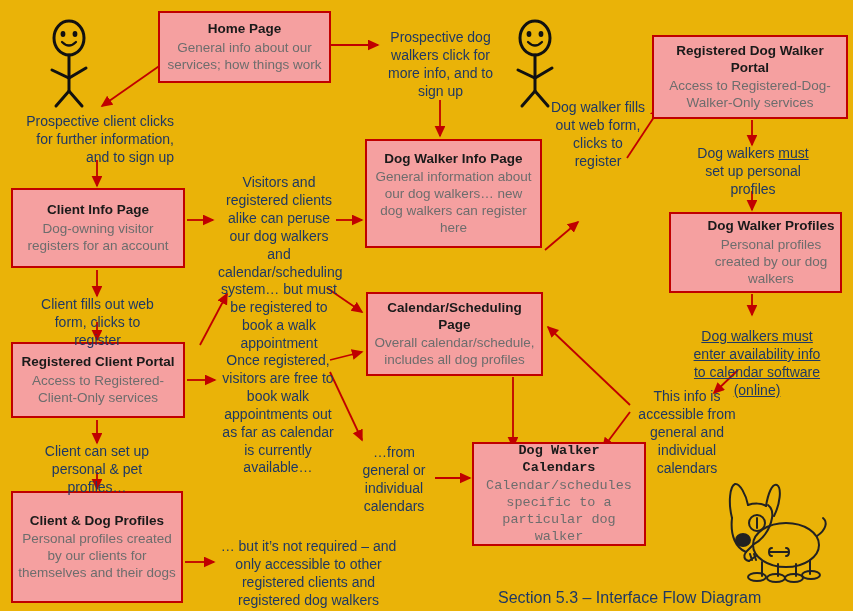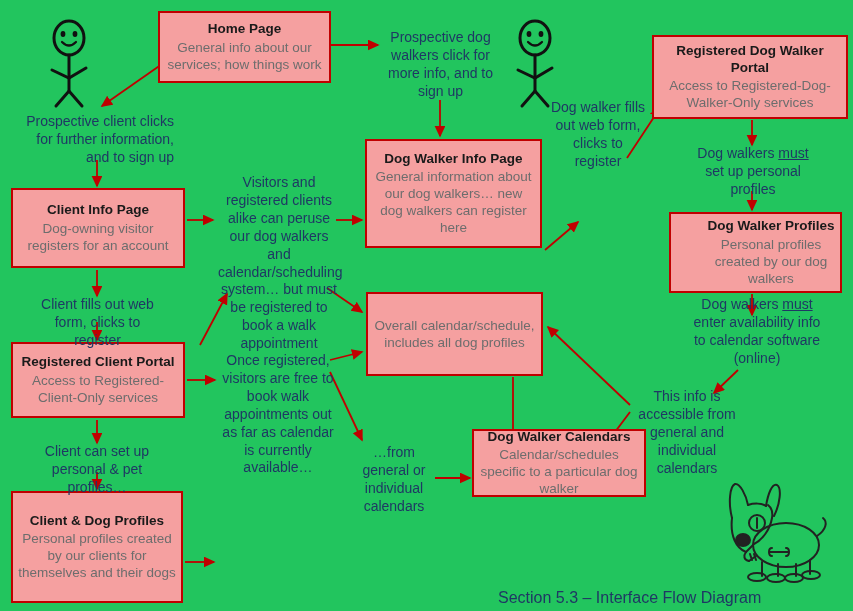--- a/index.html
+++ b/index.html
@@ -7,21 +7,21 @@
     padding: 0;
     background: #ffffff;
   }
   body {
     font-family: "Liberation Sans", sans-serif;
   }
   #canvas {
     position: relative;
     width: 853px;
     height: 611px;
-    background: #22c55e;
+    background: #eab308;
     overflow: hidden;
   }
   #arrow-layer {
     position: absolute;
     left: 0;
     top: 0;
     width: 853px;
     height: 611px;
     pointer-events: none;
   }
@@ -158,24 +158,25 @@
     <div class="node-title">Client &amp; Dog Profiles</div>
     <div class="node-desc">Personal profiles created by our clients for themselves and their dogs</div>
   </div>
 
   <div class="node" style="left:365px; top:139px; width:177px; height:109px;">
     <div class="node-title">Dog Walker Info Page</div>
     <div class="node-desc">General information about our dog walkers… new dog walkers can register here</div>
   </div>
 
   <div class="node" style="left:366px; top:292px; width:177px; height:84px;">
+    <div class="node-title">Calendar/Scheduling Page</div>
     <div class="node-desc">Overall calendar/schedule, includes all dog profiles</div>
   </div>
 
-  <div class="node" style="left:472px; top:429px; width:174px; height:68px;">
+  <div class="node" style="left:472px; top:442px; width:174px; height:104px;font-family:Liberation Mono, monospace;">
     <div class="node-title">Dog Walker Calendars</div>
     <div class="node-desc">Calendar/schedules specific to a particular dog walker</div>
   </div>
 
   <div class="node" style="left:652px; top:35px; width:196px; height:84px;">
     <div class="node-title">Registered Dog Walker Portal</div>
     <div class="node-desc">Access to Registered-Dog-Walker-Only services</div>
   </div>
 
   <div class="node" style="left:669px; top:212px; width:173px; height:81px;padding-left:36px;">
@@ -188,28 +189,29 @@
   <div class="note" style="left:378px; top:29px; width:125px;">Prospective dog walkers click for more info, and to sign up</div>
 
   <div class="note" style="left:30px; top:296px; width:135px;">Client fills out web form, clicks to register</div>
 
   <div class="note" style="left:218px; top:174px; width:122px;">Visitors and registered clients alike can peruse our dog walkers and calendar/scheduling system… but must be registered to book a walk appointment</div>
 
   <div class="note" style="left:219px; top:325px; width:118px;margin-top:27px;">Once registered, visitors are free to book walk appointments out as far as calendar is currently available…</div>
 
   <div class="note" style="left:22px; top:443px; width:150px;">Client can set up personal &amp; pet profiles…</div>
 
+  <div class="note" style="left:216px; top:538px; width:185px;">… but it’s not required – and only accessible to other registered clients and registered dog walkers</div>
 
   <div class="note" style="left:352px; top:444px; width:84px;">…from general or individual calendars</div>
 
   <div class="note" style="left:549px; top:99px; width:98px;">Dog walker fills out web form, clicks to register</div>
 
   <div class="note" style="left:694px; top:145px; width:118px;"><span>Dog walkers </span><u>must</u><span> set up personal profiles</span></div>
 
-  <div class="note" style="left:687px; top:296px; width:140px;"><span>Dog walkers </span><u>must</u><span> enter availability info to calendar software (online)</span></div>
+  <div class="note" style="left:687px; top:328px; width:140px;text-decoration:underline;"><span>Dog walkers </span><u>must</u><span> enter availability info to calendar software (online)</span></div>
 
   <div class="note" style="left:628px; top:388px; width:118px;">This info is accessible from general and individual calendars</div>
 
   <div class="caption" style="left:498px; top:588px; width:240px;">Section 5.3 – Interface Flow Diagram</div>
 
   <div class="figure" style="left:38px; top:18px; width:62px; height:92px;">
     <svg width="62" height="92" viewBox="0 0 62 92">
       <g fill="none" stroke="#111111" stroke-width="3" stroke-linecap="round">
         <ellipse cx="31" cy="20" rx="15" ry="17"></ellipse>
         <path d="M31,37 L31,60"></path>

